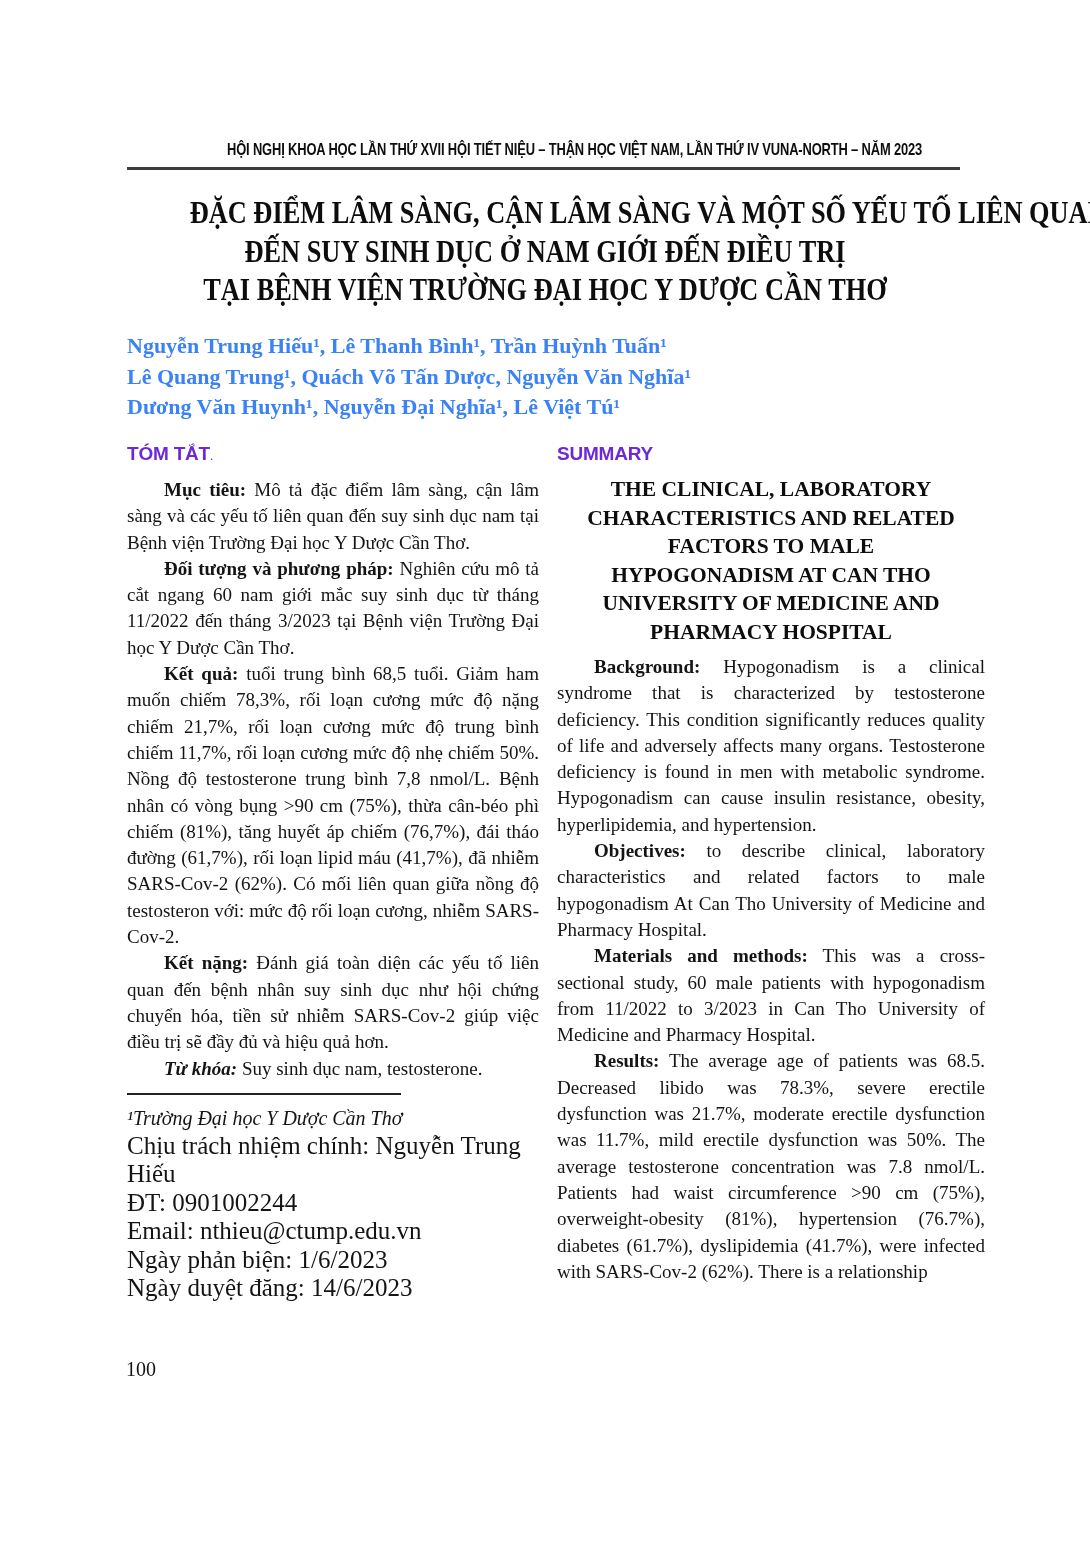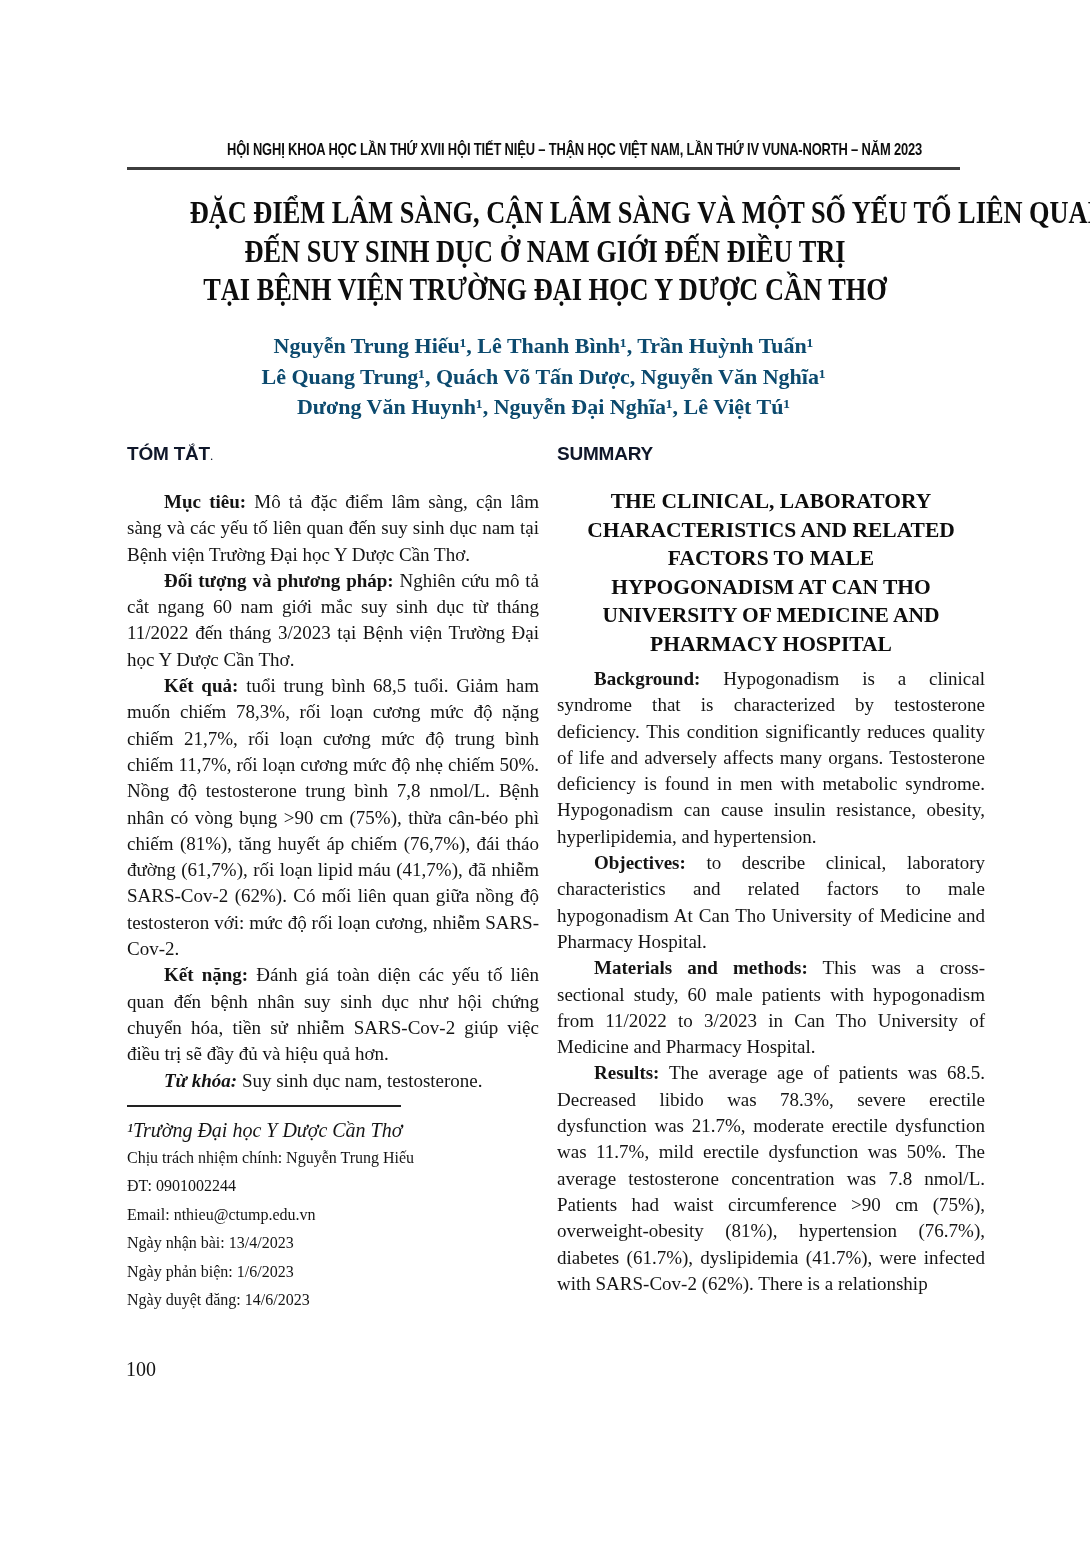--- a/index.html
+++ b/index.html
@@ -33,55 +33,55 @@
     font-size:31px; line-height:38.5px;
     color:#0d0d0d;
   }
   .paper-title .t-line {
     transform:scaleX(0.85); transform-origin:50% 50%;
     white-space:nowrap;
   }
   
   .authors {
     position:absolute; top:331px; right:130px; left:127px;
-    text-align:center; font-weight:bold;
+    text-align:left; font-weight:bold;
     font-size:22px; line-height:30.5px;
-    color:#0c4a6e;
+    color:#3b82f6;
   }
   
   .columns {
     position:absolute; top:441px; left:127px; width:858px;
     display:flex; gap:18px;
   }
   .col-left  { width:412px; }
   .col-right { width:428px; }
   .col-heading {
     font-family:"Liberation Sans", sans-serif;
     font-weight:bold; font-size:19px; line-height:26px;
-    letter-spacing:-0.2px; margin:0 0 20px 0;
-    color:#0f172a;
+    letter-spacing:-0.2px; margin:0 0 8px 0;
+    color:#6d28d9;
   }
   .col-heading .dot { font-family:"Liberation Serif", serif; font-size:13px; font-weight:normal; }
   .para {
     margin:0; text-align:justify; text-indent:37px;
     font-size:19px; line-height:26.3px;
   }
   .lead { font-weight:bold; }
   .lead-italic { font-weight:bold; font-style:italic; }
   .summary-title {
     font-weight:bold; font-size:21.5px; line-height:28.5px;
     text-align:center; margin:8px;
     color:#0d0d0d;
   }
   .footnote-sep {
     width:274px; height:2px; background:#222222;
     margin:11px 0 9px 0; border:none;
   }
   .affiliation { font-style:italic; font-size:20px; line-height:28px; }
-  .footnote-line { font-size:16px; line-height:28.5px; }
+  .footnote-line { font-size:25px; line-height:28.5px; }
   .page-number {
     position:absolute; left:126px; top:1356px;
     font-size:20px; line-height:26px;
   }
 </style>
 </head>
 <body>
 
 <div class="conf-header">HỘI NGHỊ KHOA HỌC LẦN THỨ XVII HỘI TIẾT NIỆU – THẬN HỌC VIỆT NAM, LẦN THỨ IV VUNA-NORTH – NĂM 2023</div>
 <div class="header-rule"></div>
@@ -112,21 +112,20 @@
     <p class="para"><span class="lead">Kết nặng:</span><span> Đánh giá toàn diện các yếu tố liên quan đến bệnh nhân suy sinh dục như hội chứng chuyển hóa, tiền sử nhiễm SARS-Cov-2 giúp việc điều trị sẽ đầy đủ và hiệu quả hơn.</span></p>
 
     <p class="para"><span class="lead-italic">Từ khóa:</span><span> Suy sinh dục nam, testosterone.</span></p>
 
     <div class="footnote-sep"></div>
 
     <div class="affiliation">¹Trường Đại học Y Dược Cần Thơ</div>
     <div class="footnote-line">Chịu trách nhiệm chính: Nguyễn Trung Hiếu</div>
     <div class="footnote-line">ĐT: 0901002244</div>
     <div class="footnote-line">Email: nthieu@ctump.edu.vn</div>
-    <div class="footnote-line">Ngày nhận bài: 13/4/2023</div>
     <div class="footnote-line">Ngày phản biện: 1/6/2023</div>
     <div class="footnote-line">Ngày duyệt đăng: 14/6/2023</div>
   </div>
 
   <div class="col-right">
     <h2 class="col-heading">SUMMARY</h2>
 
     <div class="summary-title">
       <div>THE CLINICAL, LABORATORY</div>
       <div>CHARACTERISTICS AND RELATED</div>

